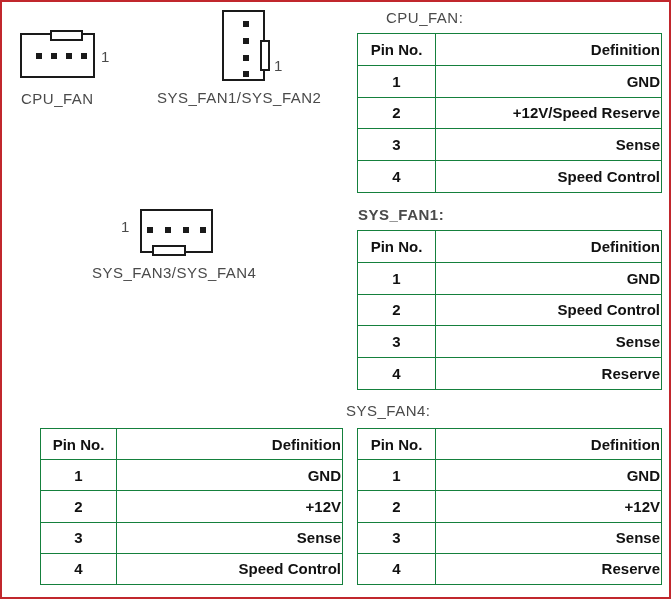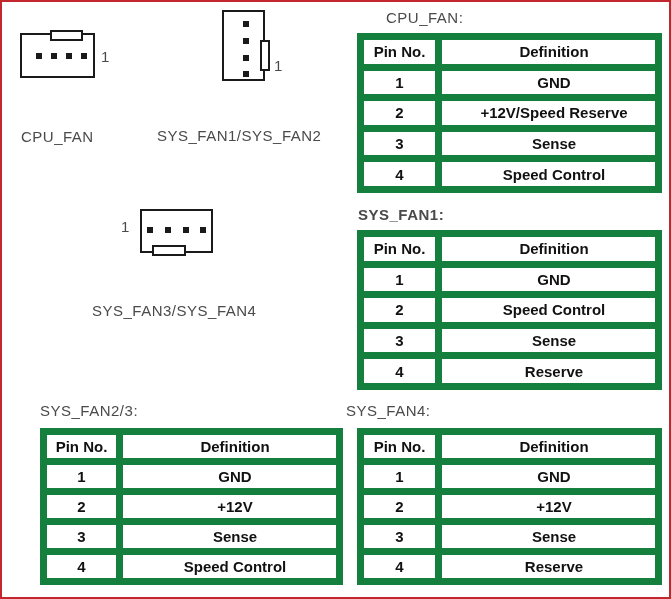--- a/index.html
+++ b/index.html
@@ -11,31 +11,31 @@
   #page * { box-sizing:border-box; }
   .frame { position:absolute; inset:0; border:2px solid #c1272d; pointer-events:none; }
 
   .abs { position:absolute; }
 
   
   .conn-body { position:absolute; border:2px solid #1a1a1a; background:#fff; }
   .notch { position:absolute; border:2px solid #1a1a1a; background:#fff; }
   .pin { position:absolute; width:6px; height:6px; background:#1a1a1a; }
   .pin1 { position:absolute; font-size:15px; color:#4a4a4a; }
-  .conn-label { position:absolute; font-size:15px; color:#4a4a4a; letter-spacing:0.5px; white-space:nowrap;margin-top:38px; }
+  .conn-label { position:absolute; font-size:15px; color:#4a4a4a; letter-spacing:0.5px; white-space:nowrap; }
 
   
   .tbl-title { position:absolute; font-size:15px; color:#4a4a4a; letter-spacing:0.5px; white-space:nowrap; }
   table.pins { border-collapse:collapse; table-layout:fixed; width:100%; }
   table.pins td {
-    border:7px solid #15803d; font-size:15px; font-weight:bold; color:#111;
+    border:1px solid #15803d; font-size:15px; font-weight:bold; color:#111;
     vertical-align:middle; overflow:hidden; white-space:nowrap;
   }
   table.pins td.c1 { text-align:center; }
-  table.pins td.c2 { text-align:center; padding-left:12px; }
+  table.pins td.c2 { text-align:right; padding-left:12px; }
   .tbl-wrap { position:absolute; }
   .tbl-wrap.h160 table.pins { height:160px; }
   .tbl-wrap.h157 table.pins { height:157px; }
 </style>
 </head>
 <body>
 
 <div id="page">
   <div class="frame" style="border-color: rgb(193, 39, 45);"></div>
 
@@ -129,21 +129,20 @@
         <td class="c2">Sense</td>
       </tr>
       <tr>
         <td class="c1">4</td>
         <td class="c2">Reserve</td>
       </tr>
     </tbody>
       </table>
   </div>
 
-  <div class="tbl-title" style="left:40px;top:402px;">SYS_FAN2/3:</div>
   <div class="tbl-wrap h157" style="left:40px;top:428px;width:303px;">
     <table class="pins">
       <colgroup>
           <col style="width:76px">
           <col>
         </colgroup>
       <tbody>
           <tr>
         <td class="c1">Pin No.</td>
         <td class="c2">Definition</td>

